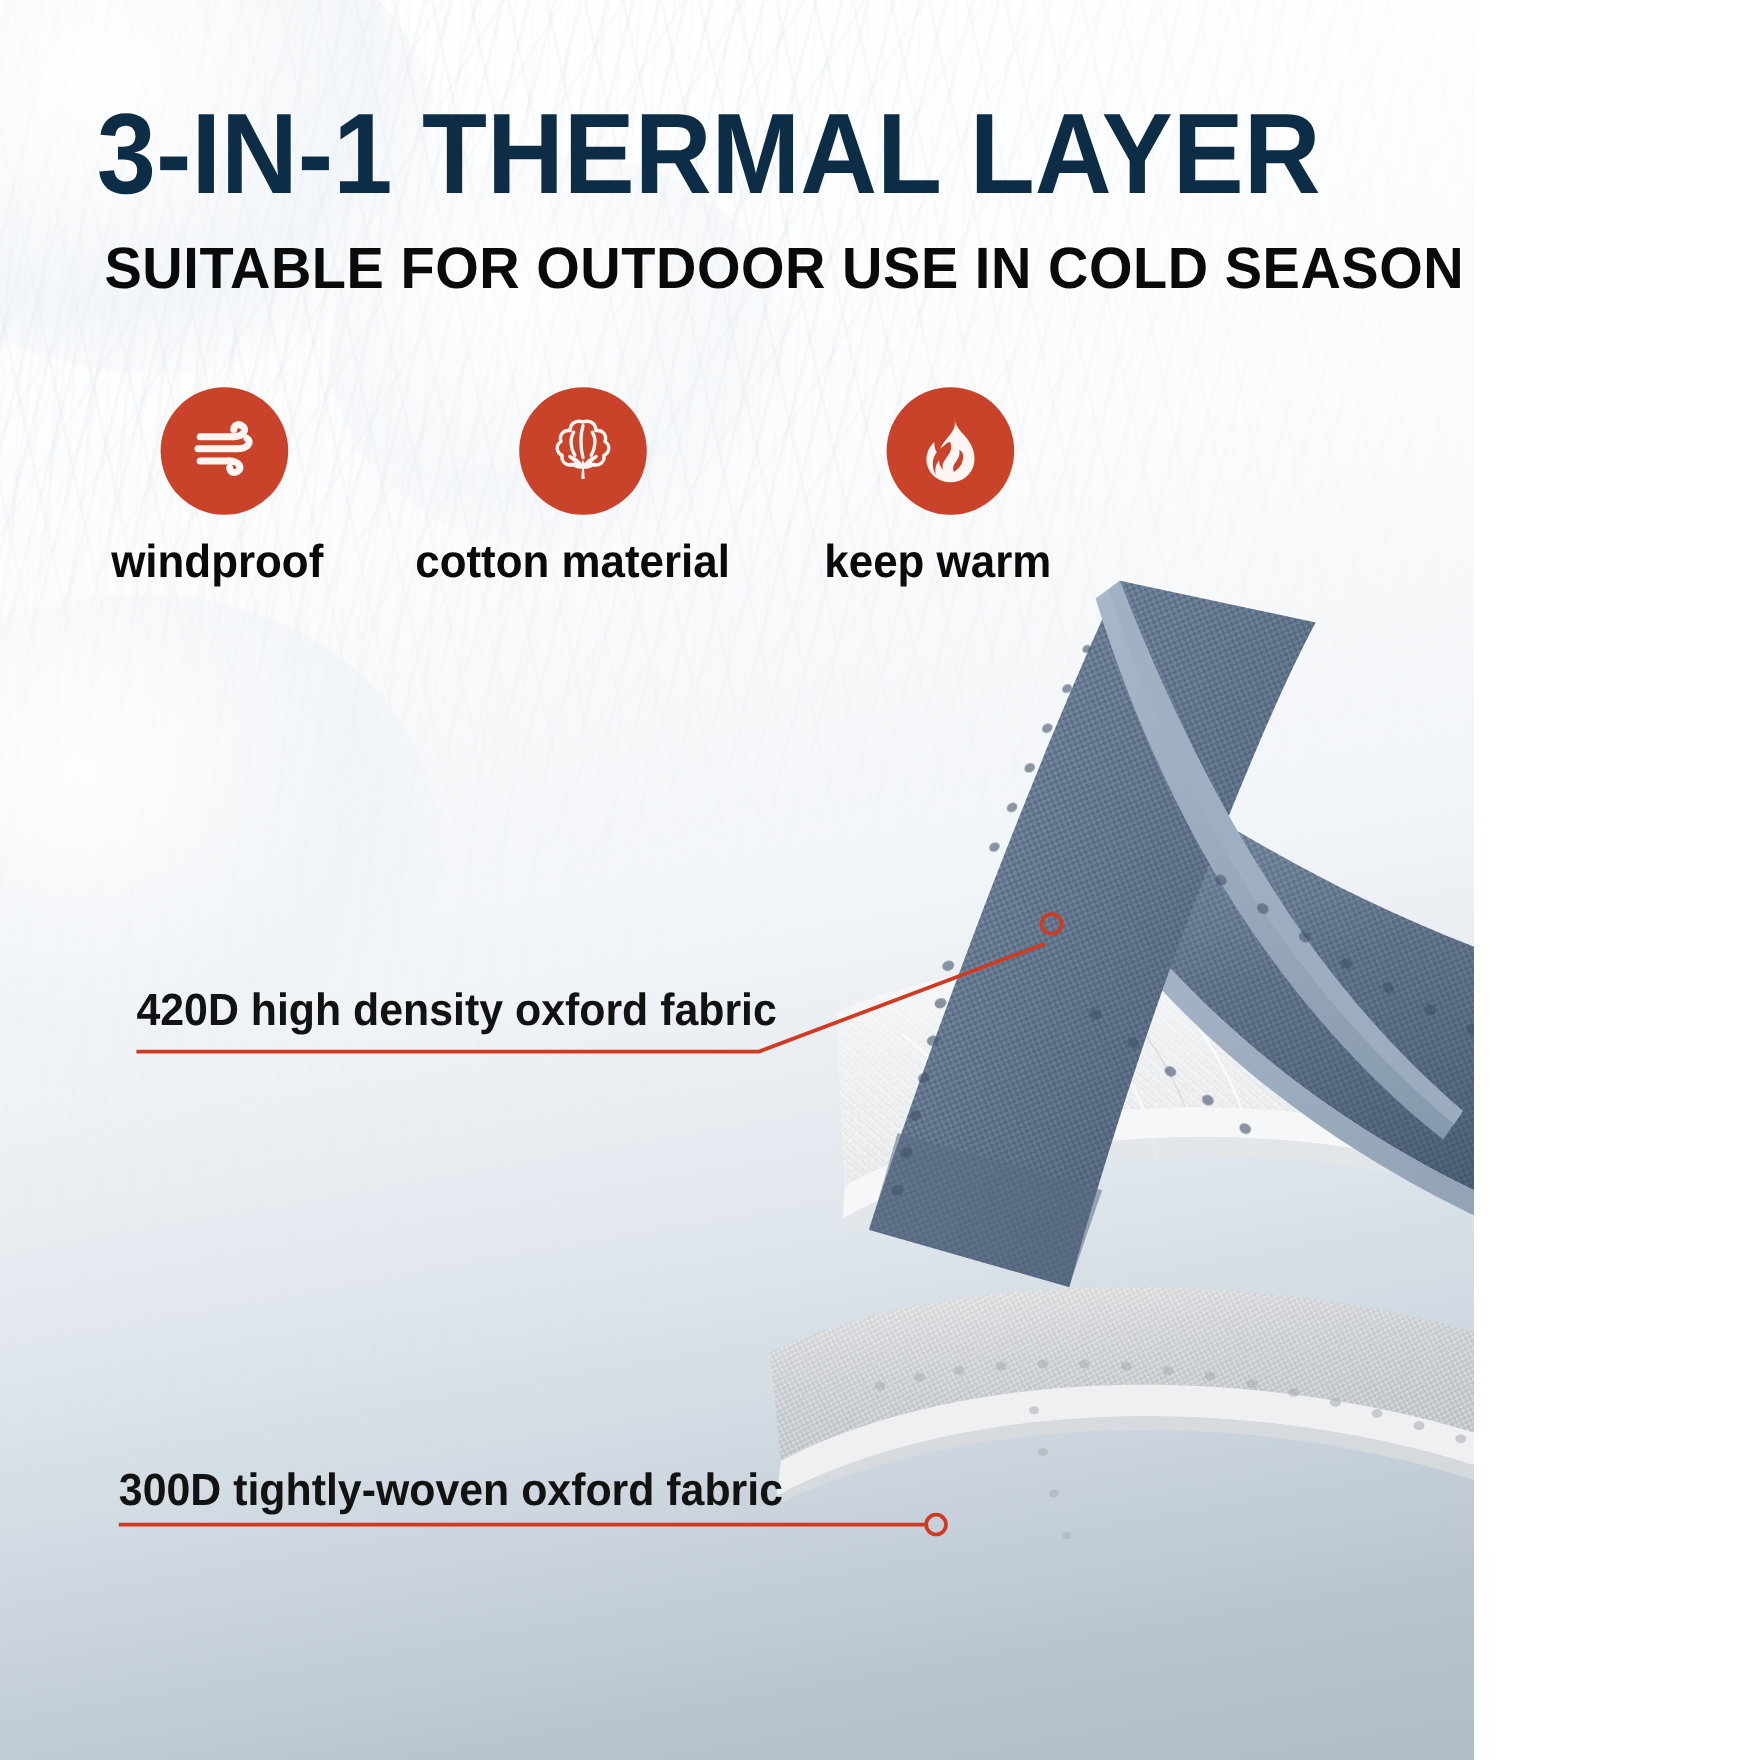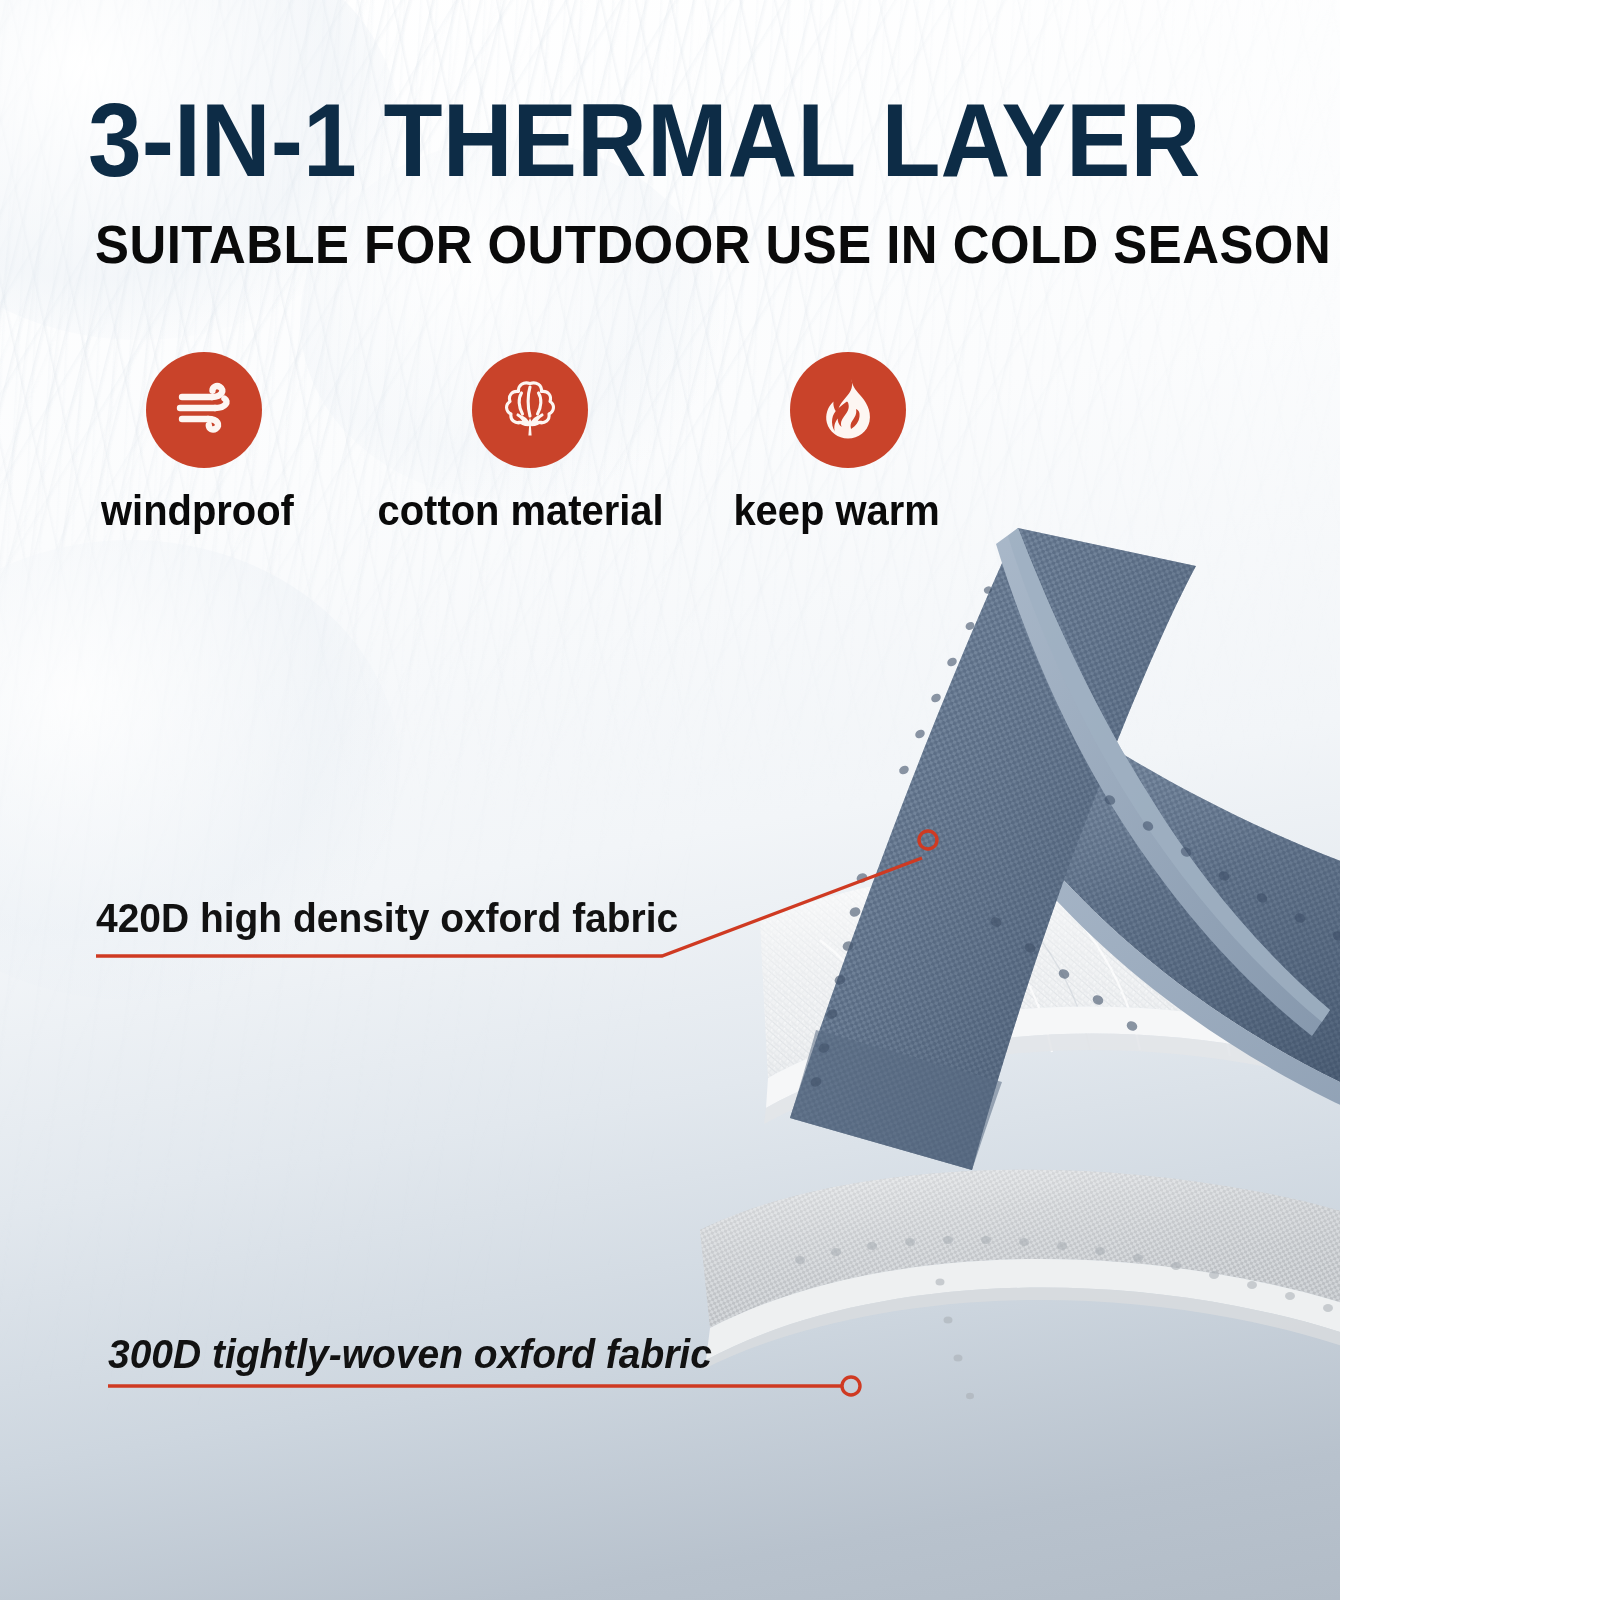--- a/index.html
+++ b/index.html
@@ -144,21 +144,21 @@
               <path d="M47 36 C58 36 61 29.5 56.5 26.6"></path>
               <path d="M14 47 H40"></path>
               <path d="M40 47 C50 47 52.5 53.5 48 56.5 C44.6 58.8 40.8 56.8 40.8 53.2"></path>
             </g>
           </svg>
         </span>
       </div>
       <div class="flabel">windproof</div>
     </div>
 
-    <div class="feature" style="left:728px;">
+    <div class="feature" style="left:744px;">
       <div class="badge" style="background:#c9432a;margin-left:62px;">
         <span>
           <svg width="70" height="70" viewBox="0 0 70 70">
             <g fill="#fdf6f2">
               <path d="M38.5 6 C41 16 36 20.5 31.5 26 C27 31.5 24.5 35 25.5 41 C21 37.5 20 32 20.5 28.5 C14.5 34 12 42 13.8 49.5 C16.2 59 25 65.5 35 65.5 C45.5 65.5 54.5 58.5 56.5 48.5 C58.8 37 52 27.5 47 22 C42.2 16.7 38.8 12 38.5 6 Z"></path>
             </g>
             <g fill="#c9432a">
               <path d="M35.2 30 C37 36 34 39.5 31 43.5 C28.2 47.2 27.2 50 28.5 54 C25.5 51.5 24.5 48.2 24.8 45.5 C21.5 49.5 20.5 54.5 22 58.8 C19.5 55 18.5 50.5 19.2 46 C20.6 37.5 27.5 33.5 31.5 30.2 C33 29 34.4 27.8 35.2 30 Z"></path>
               <path d="M43 36 C44 40.5 42 44 39.5 47.5 C37.5 50.3 37 53 38 56 C43 53 46 48.5 46.5 43.5 C47 39 45.5 37 43 36 Z"></path>
             </g>
@@ -334,30 +334,30 @@
           <ellipse cx="774" cy="496" rx="5.5" ry="4.5" transform="rotate(34 774 496)"></ellipse>
           <ellipse cx="812" cy="508" rx="5.5" ry="4.5" transform="rotate(34 812 508)"></ellipse>
           <ellipse cx="850" cy="518" rx="5.5" ry="4.5" transform="rotate(34 850 518)"></ellipse>
           <ellipse cx="888" cy="526" rx="5" ry="4" transform="rotate(34 888 526)"></ellipse>
           <ellipse cx="926" cy="532" rx="5" ry="4" transform="rotate(34 926 532)"></ellipse>
         </g>
       </g>
     </svg>
   </div>
 
-  <div class="callout" style="left:96px;top:852px;width:880px;height:110px;">
+  <div class="callout" style="left:124px;top:852px;width:880px;height:110px;">
     <div class="ctext" style="bottom:22px;">420D high density oxford fabric</div>
     <svg width="880" height="110" viewBox="0 0 880 110">
       <path d="M0 104 L566 104 L826 6" fill="none" stroke="#cf3a22" stroke-width="3.4"></path>
       <circle cx="832" cy="-12" r="9" fill="none" stroke="#cf3a22" stroke-width="3.4"></circle>
     </svg>
   </div>
 
 
-  <div class="callout" style="left:108px;top:1340px;width:780px;height:52px;font-style:italic;">
+  <div class="callout" style="left:108px;top:1340px;width:780px;height:52px;">
     <div class="ctext">300D tightly-woven oxford fabric</div>
     <svg width="780" height="52" viewBox="0 0 780 52">
       <path d="M0 46 L733 46" fill="none" stroke="#cf3a22" stroke-width="3.4"></path>
       <circle cx="743" cy="46" r="9" fill="none" stroke="#cf3a22" stroke-width="3.4"></circle>
     </svg>
   </div>
 
 </div>
 
 </body></html>

